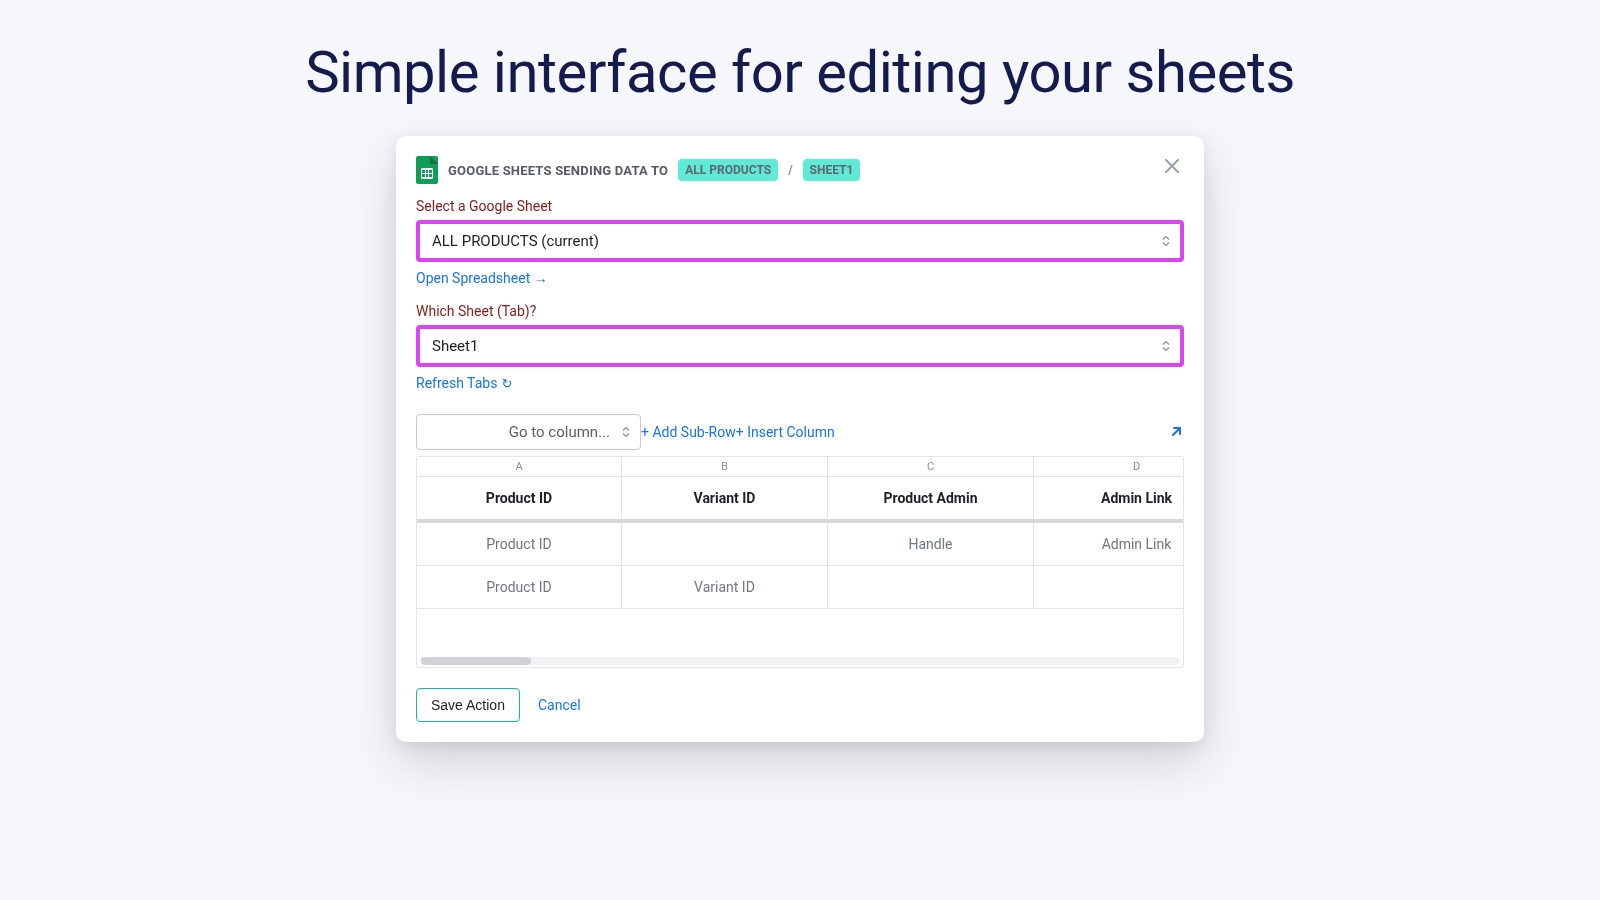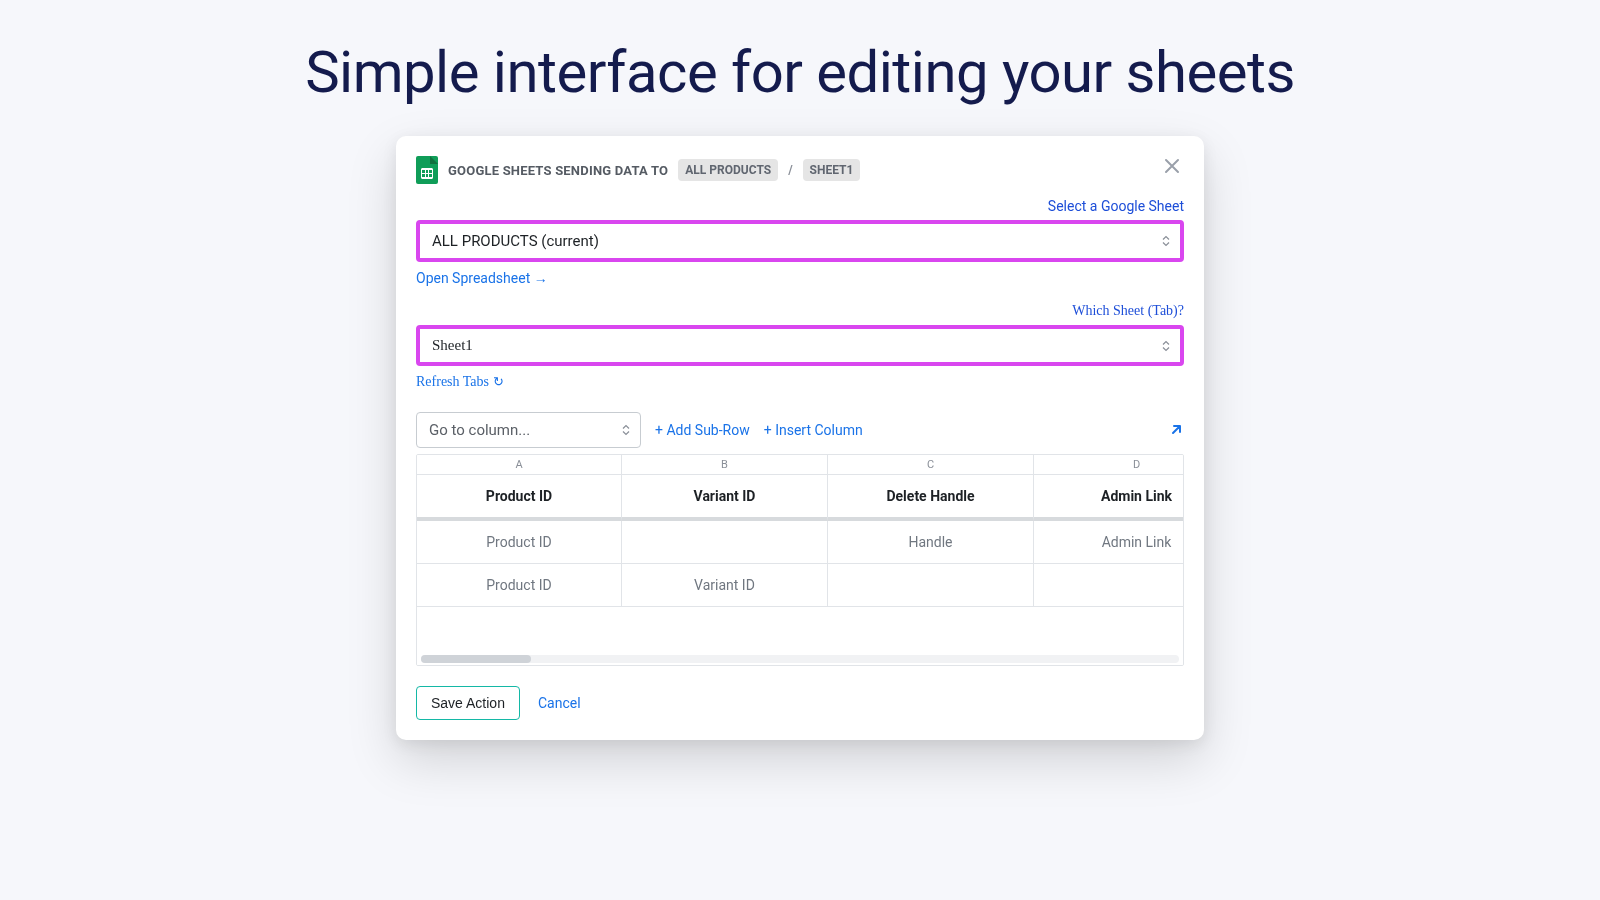--- a/index.html
+++ b/index.html
@@ -58,64 +58,63 @@
     border: 1.2px solid #fff;
     border-radius: 1px;
   }
   .header-text {
     font-size: 13px;
     font-weight: 700;
     color: #555b63;
     letter-spacing: 0.2px;
   }
   .pill {
-    background: #e5e5e5;
+    background: #5eead4;
     border-radius: 4px;
     padding: 4px 7px;
     font-size: 12px;
     font-weight: 700;
     color: #606670;
   }
   .slash { color: #8a8f98; font-size: 12px; font-weight: 700; }
   .close-btn {
     position: absolute; top: 18px; right: 20px;
     width: 24px; height: 24px;
     color: #9aa0aa;
     cursor: pointer;
     display: flex; align-items: center; justify-content: center;
   }
   .close-btn svg { width: 16px; height: 16px; }
   .field-label {
     font-size: 14px;
-    color: #1d4ed8;
+    color: #7f1d1d;
     margin-bottom: 6px;
     display: block;
-    text-align: right;
   }
   .select {
     position: relative;
     width: 100%;
     border: 4px solid #d946ef;
     border-radius: 4px;
     background: #fff;
     padding: 8px 32px 8px 12px;
     font-size: 15px;
     color: #1d2125;
     cursor: pointer;
   }
   .select .chev {
     position: absolute; right: 10px; top: 50%; transform: translateY(-50%);
     color: #8a8f98;
     display: flex; flex-direction: column; gap: 1px;
   }
   .select .chev svg { width: 8px; height: 5px; }
   .link { color: #1a73e8; font-size: 14px; text-decoration: none; cursor: pointer; }
   .row-2col { display: flex; gap: 14px; margin-top: 16px; }
-  .col { flex: 1; font-family: Liberation Serif, serif; }
-  .toolbar-row { display: flex; align-items: center; gap: 14px; margin-top: 22px; }
+  .col { flex: 1; }
+  .toolbar-row { display: flex; align-items: center; margin-top: 22px; text-align: right; }
   .go-to-col {
     width: 225px;
     border: 1px solid #c7ccd1;
     border-radius: 4px;
     padding: 8px 30px 8px 12px;
     font-size: 15px;
     color: #5b6067;
     position: relative;
     cursor: pointer;
     background: #fff;
@@ -290,21 +289,21 @@
   <div class="grid-wrap">
     <div class="grid">
       <div class="col-letter">A</div>
       <div class="col-letter">B</div>
       <div class="col-letter">C</div>
       <div class="col-letter">D</div>
       <div class="col-letter">E</div>
 
       <div class="col-header">Product ID</div>
       <div class="col-header">Variant ID</div>
-      <div class="col-header">Delete Handle</div>
+      <div class="col-header">Product Admin</div>
       <div class="col-header">Admin Link</div>
       <div class="col-header">Produ</div>
 
       <div class="cell">Product ID</div>
       <div class="cell"></div>
       <div class="cell">Handle</div>
       <div class="cell">Admin Link</div>
       <div class="cell">Produ</div>
 
       <div class="cell">Product ID</div>

